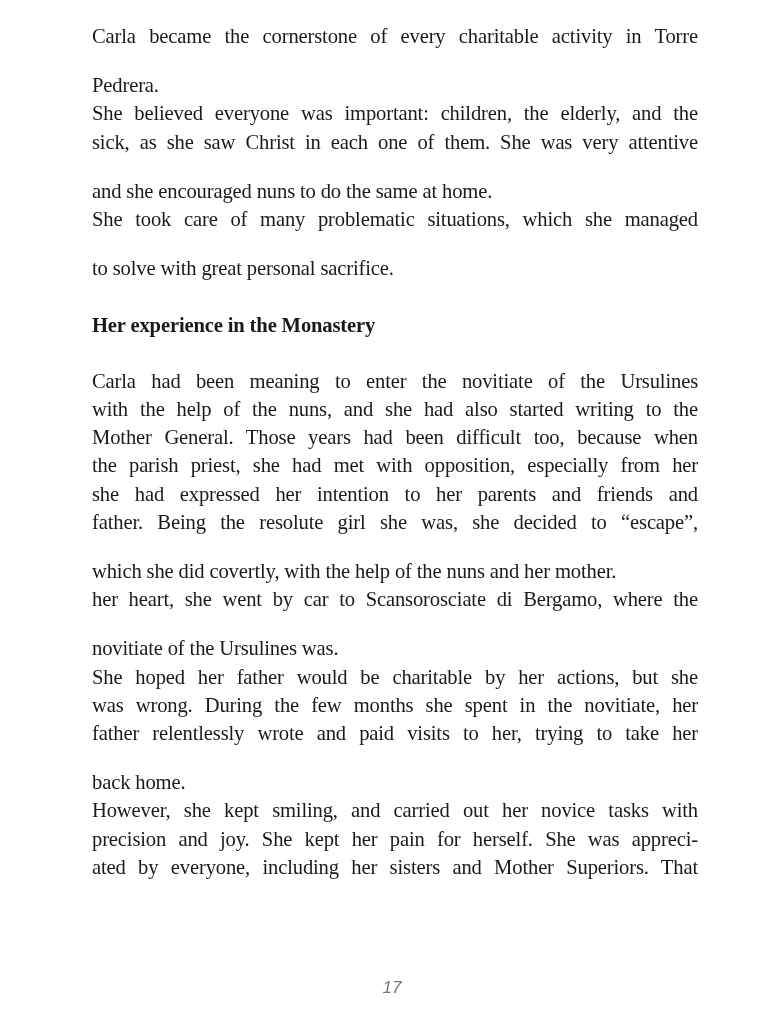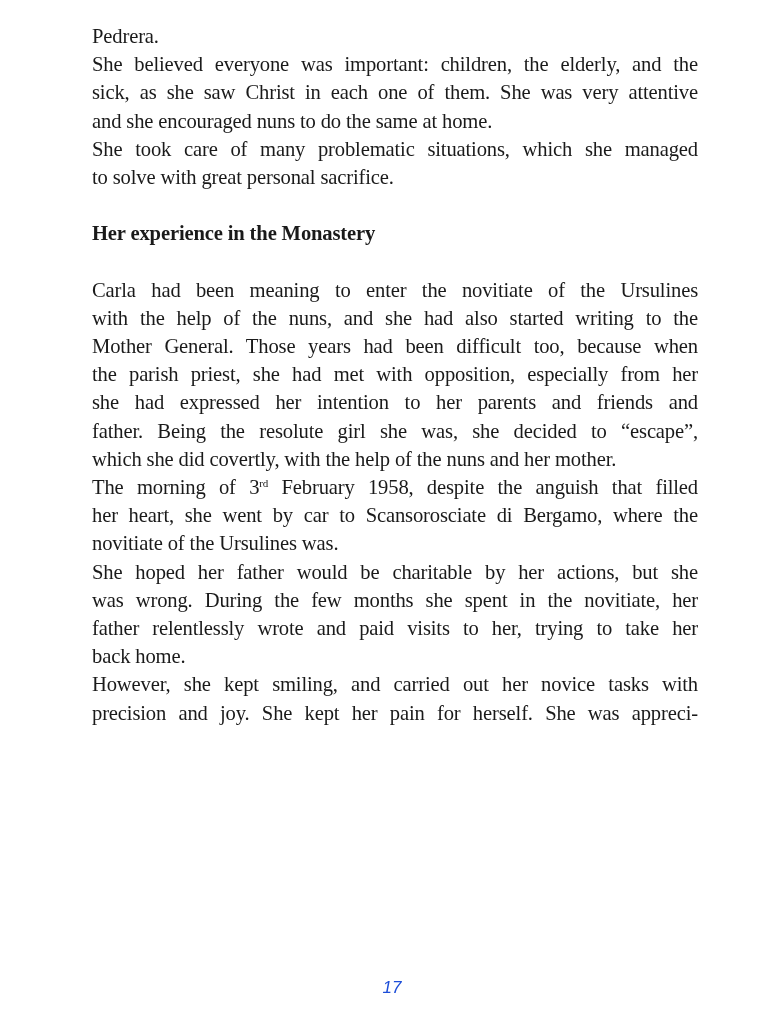--- a/index.html
+++ b/index.html
@@ -5,35 +5,36 @@
   html, body { margin: 0; padding: 0; }
   body {
     width: 784px; height: 1024px; background: #ffffff; position: relative; overflow: hidden;
     font-family: "Liberation Serif", "DejaVu Serif", serif; color: #1a1a1a;
   }
   .page { position: absolute; left: 92px; width: 606px; top: 22px; }
   .line {
     font-size: 20.6px; line-height: 28.2px; height: 28.2px; white-space: nowrap;
     text-align: justify; text-align-last: justify; overflow: visible; letter-spacing: -0.15px;
   }
-  .line.last { text-align-last: left; }
+  .line.last { text-align-last: left; margin-top: 21px; }
   .gap { height: 28.2px; }
   .heading { font-weight: bold; text-align-last: left; }
   sup { font-size: 11px; line-height: 0; vertical-align: 7px; }
   .pagenum {
     position: absolute; top: 978px; left: 0; width: 784px; text-align: center;
-    font-family: "Liberation Sans", "DejaVu Sans", sans-serif; font-style: italic; font-size: 17px; color: #1d4ed8;
+    font-family: "Liberation Sans", "DejaVu Sans", sans-serif; font-style: italic; font-size: 17px; color: #737373;
   }
 </style>
 </head>
 <body>
 
 <div class="page">
 
   <div>
+    <div class="line" style="word-spacing: 0px;">Carla became the cornerstone of every charitable activity in Torre</div>
     <div class="line last" style="word-spacing: 0px;">Pedrera.</div>
   </div>
 
   <div>
     <div class="line" style="word-spacing: 0px;">She believed everyone was important: children, the elderly, and the</div>
     <div class="line" style="word-spacing: 0px;">sick, as she saw Christ in each one of them. She was very attentive</div>
     <div class="line last" style="word-spacing: 0px;">and she encouraged nuns to do the same at home.</div>
   </div>
 
 
@@ -52,31 +53,31 @@
     <div class="line" style="word-spacing: 0px;">Carla had been meaning to enter the novitiate of the Ursulines</div>
     <div class="line" style="word-spacing: 0px;">with the help of the nuns, and she had also started writing to the</div>
     <div class="line" style="word-spacing: 0px;">Mother General. Those years had been difficult too, because when</div>
     <div class="line" style="word-spacing: 0px;">the parish priest, she had met with opposition, especially from her</div>
     <div class="line" style="word-spacing: 0px;">she had expressed her intention to her parents and friends and</div>
     <div class="line" style="word-spacing: 0px;">father. Being the resolute girl she was, she decided to “escape”,</div>
     <div class="line last" style="word-spacing: 0px;">which she did covertly, with the help of the nuns and her mother.</div>
   </div>
 
   <div>
-    <div class="line" style="word-spacing: 0px;"><span>The morning of 3</span><sup>rd</sup><span> February 1958, despite the anguish that filled</span></div>
     <div class="line" style="word-spacing: 0px;">her heart, she went by car to Scansorosciate di Bergamo, where the</div>
     <div class="line last" style="word-spacing: 0px;">novitiate of the Ursulines was.</div>
   </div>
 
   <div>
     <div class="line" style="word-spacing: 0px;">She hoped her father would be charitable by her actions, but she</div>
     <div class="line" style="word-spacing: 0px;">was wrong. During the few months she spent in the novitiate, her</div>
     <div class="line" style="word-spacing: 0px;">father relentlessly wrote and paid visits to her, trying to take her</div>
     <div class="line last" style="word-spacing: 0px;">back home.</div>
   </div>
 
   <div>
     <div class="line" style="word-spacing: 0px;">However, she kept smiling, and carried out her novice tasks with</div>
     <div class="line" style="word-spacing: 0px;">precision and joy. She kept her pain for herself. She was appreci-</div>
+    <div class="line" style="word-spacing: 0px;">ated by everyone, including her sisters and Mother Superiors. That</div>
   </div>
 </div>
 
 <div class="pagenum">17</div>
 
 </body></html>

